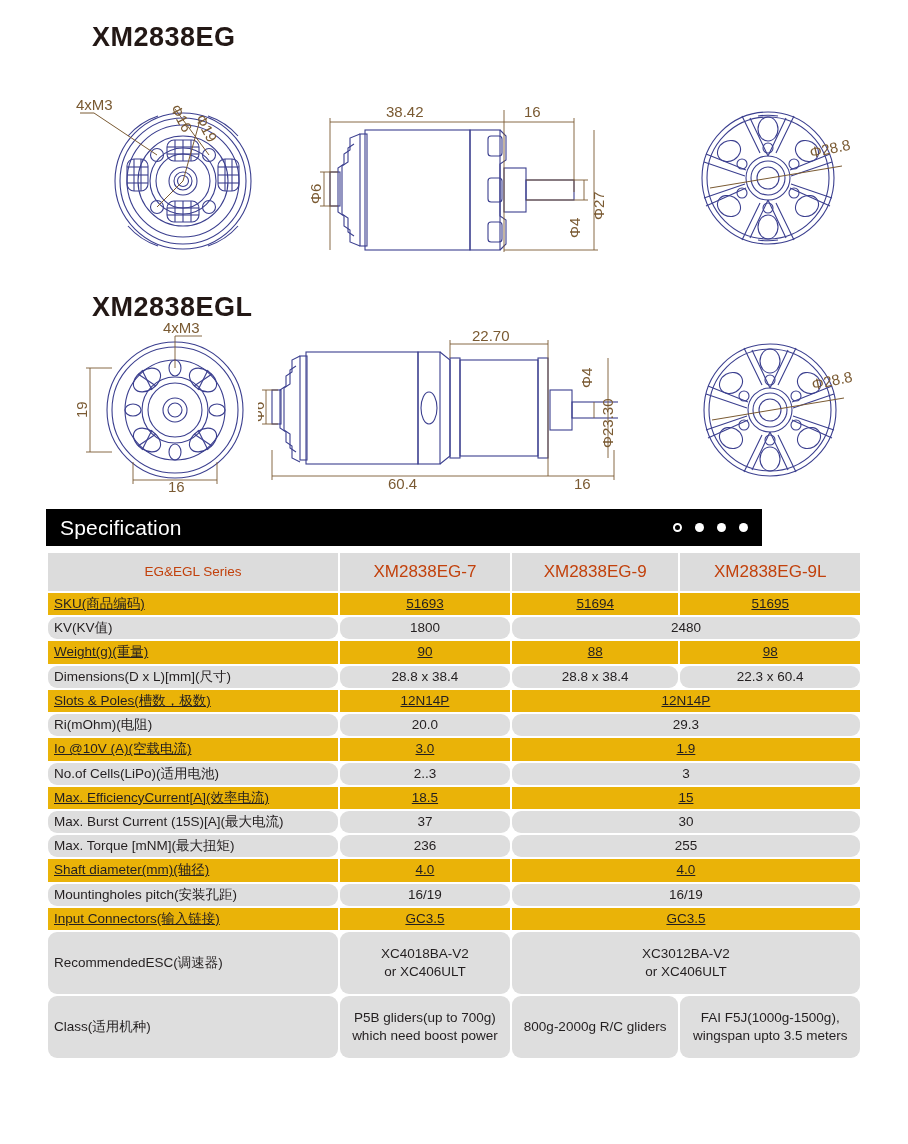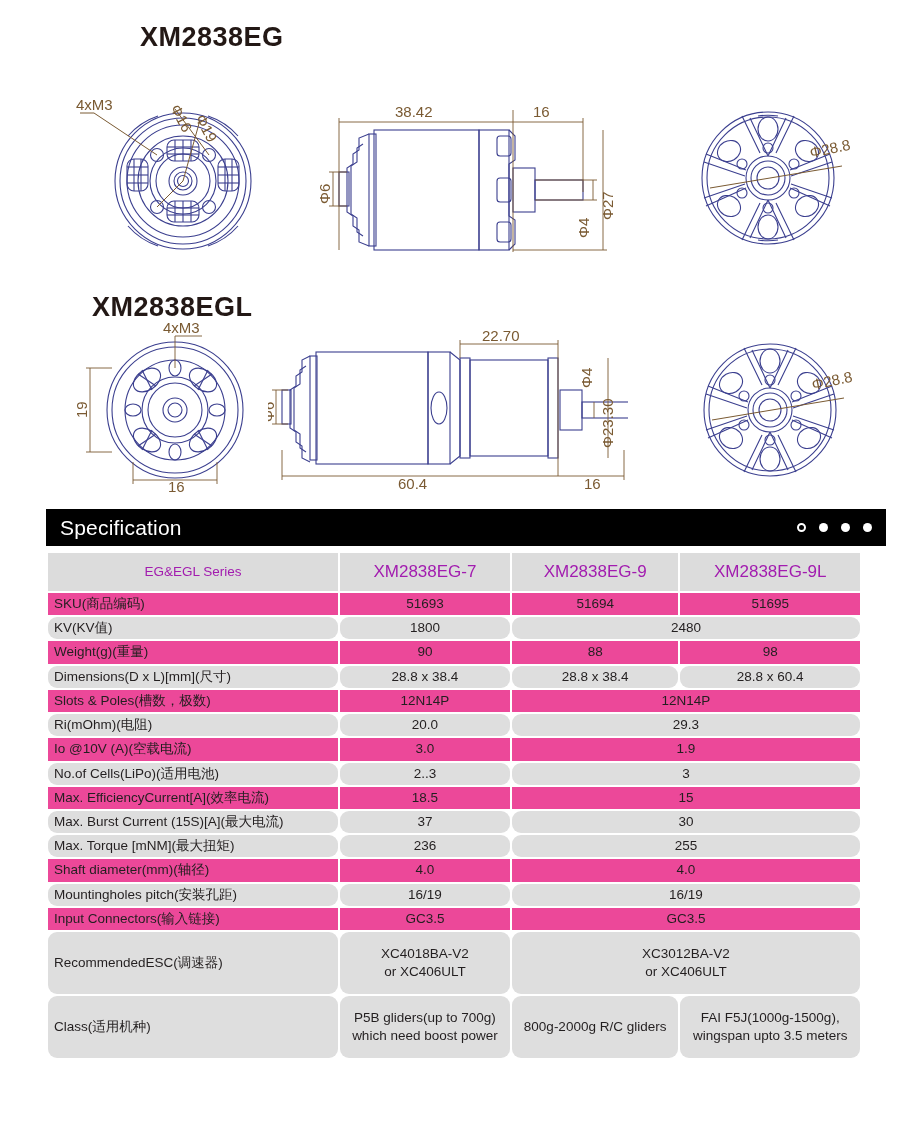--- a/index.html
+++ b/index.html
@@ -16,21 +16,21 @@
 
   
   .model-title {
     position:absolute;
     font-size:27px;
     font-weight:bold;
     letter-spacing:0.5px;
     color:#231815;
     font-family:"Liberation Sans", sans-serif;
   }
-  #title-eg  { left:92px; top:22px;margin-left:48px; }
+  #title-eg  { left:92px; top:22px; }
   #title-egl { left:92px; top:292px; }
 
   .dim-badge {
     position:absolute;
     left:693px; top:37px;
     width:162px; height:36px;
     background:#1b8fd4;
     color:#ffffff;
     font-size:21px;
     display:flex; align-items:center; justify-content:center;
@@ -38,21 +38,21 @@
   }
 
   
   .draw { position:absolute; }
   .draw svg { display:block; }
 
   
   .spec-bar {
     position:absolute;
     left:46px; top:509px;
-    width:840px; height:37px;
+    width:716px; height:37px;
     background:#000000;
     display:flex; align-items:center;
     padding:7px 14px;
   }
   .spec-bar .spec-title {
     color:#ffffff; font-size:21px; letter-spacing:0.2px;
   }
   .spec-dots { margin-left:auto; display:flex; gap:13px; align-items:center; }
   .dot { width:9px; height:9px; border-radius:50%; background:#ffffff; }
   .dot.hollow { background:transparent; border:2px solid #ffffff; width:9px; height:9px; }
@@ -70,32 +70,32 @@
     padding:2px 6px;
     font-weight:normal;
     vertical-align:middle;
     line-height:1.35;
   }
   .hdr td {
     background:#dcdcdc;
     text-align:center;
     font-size:17px;
     height:38px;
-    color:#a21caf;
+    color:#c2410c;
   }
   .hdr td.lbl { text-align:center; }
   td.lbl {
     text-align:left;
     width:290px;
     white-space:nowrap;
     font-size:13.5px;
   }
   td.val { text-align:center; }
   tr.shade td { background:#dedede;border-radius:9px; }
-  tr.plain td { background:#ec4899; }
+  tr.plain td { background:#eab308;text-decoration:underline; }
   .r-tall3 td { height:62px; }
   .multiline { white-space:pre-line; line-height:1.45; }
 </style>
 </head>
 <body>
 
 <div class="page">
 
   <div class="model-title" id="title-eg">XM2838EG</div>
 
@@ -159,21 +159,21 @@
         <line x1="99" y1="111" x2="125" y2="85"></line>
       </g>
       <g fill="#7a5a32" font-size="15" font-family="'Liberation Sans', sans-serif">
         <text x="18" y="14">4xM3</text>
         <text x="112" y="12" transform="rotate(62 112 12)">Φ16</text>
         <text x="137" y="22" transform="rotate(62 137 22)">Φ19</text>
       </g>
     </svg>
   </div>
 
-  <div class="draw" style="left:317px; top:92px;">
+  <div class="draw" style="left:308px; top:92px;">
     <svg width="300" height="168" viewBox="0 0 300 168">
       <g fill="none" stroke="#3b3f8f" stroke-width="1.1">
 
         <rect x="57" y="38" width="105" height="120"></rect>
         <rect x="52" y="42" width="7" height="112"></rect>
 
         <path d="M52 42 L42 46 L42 58 L36 62 L36 72 L30 76 L30 120 L36 124 L36 134 L42 138 L42 150 L52 154"></path>
         <path d="M46 52 L40 56 L40 70 L34 74 L34 122 L40 126 L40 140 L46 144"></path>
 
         <rect x="22" y="80" width="10" height="34"></rect>
@@ -297,21 +297,21 @@
         <line x1="155" y1="140" x2="155" y2="162"></line>
       </g>
       <g fill="#7a5a32" font-size="15" font-family="'Liberation Sans', sans-serif">
         <text x="101" y="11">4xM3</text>
         <text x="25" y="96" transform="rotate(-90 25 96)">19</text>
         <text x="106" y="170">16</text>
       </g>
     </svg>
   </div>
 
-  <div class="draw" style="left:268px; top:330px;">
+  <div class="draw" style="left:258px; top:330px;">
     <svg width="360" height="162" viewBox="0 0 360 162">
       <g fill="none" stroke="#3b3f8f" stroke-width="1.1">
         <rect x="48" y="22" width="112" height="112"></rect>
         <rect x="42" y="26" width="7" height="104"></rect>
         <path d="M42 26 L34 30 L34 42 L28 46 L28 56 L22 60 L22 98 L28 102 L28 112 L34 116 L34 128 L42 132"></path>
         <path d="M38 36 L32 40 L32 54 L26 58 L26 100 L32 104 L32 118 L38 122"></path>
         <rect x="14" y="60" width="9" height="34"></rect>
 
         <rect x="160" y="22" width="22" height="112"></rect>
         <ellipse cx="171" cy="78" rx="8" ry="16"></ellipse>
@@ -432,21 +432,21 @@
         <tr class="plain">
           <td class="lbl">Weight(g)(重量)</td>
           <td class="val" colspan="1">90</td>
           <td class="val" colspan="1">88</td>
           <td class="val" colspan="1">98</td>
         </tr>
         <tr class="shade">
           <td class="lbl">Dimensions(D x L)[mm](尺寸)</td>
           <td class="val" colspan="1">28.8 x 38.4</td>
           <td class="val" colspan="1">28.8 x 38.4</td>
-          <td class="val" colspan="1">28.8 x 60.4</td>
+          <td class="val" colspan="1">22.3 x 60.4</td>
         </tr>
         <tr class="plain">
           <td class="lbl">Slots &amp; Poles(槽数，极数)</td>
           <td class="val" colspan="1">12N14P</td>
           <td class="val" colspan="2">12N14P</td>
         </tr>
         <tr class="shade">
           <td class="lbl">Ri(mOhm)(电阻)</td>
           <td class="val" colspan="1">20.0</td>
           <td class="val" colspan="2">29.3</td>

